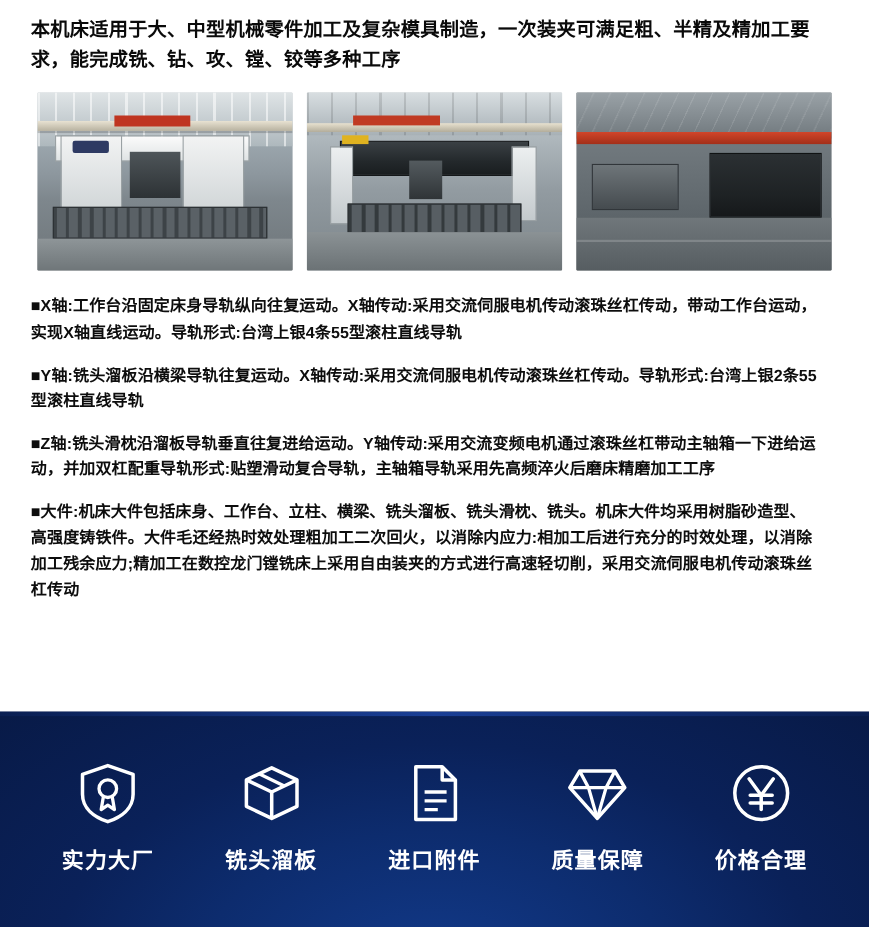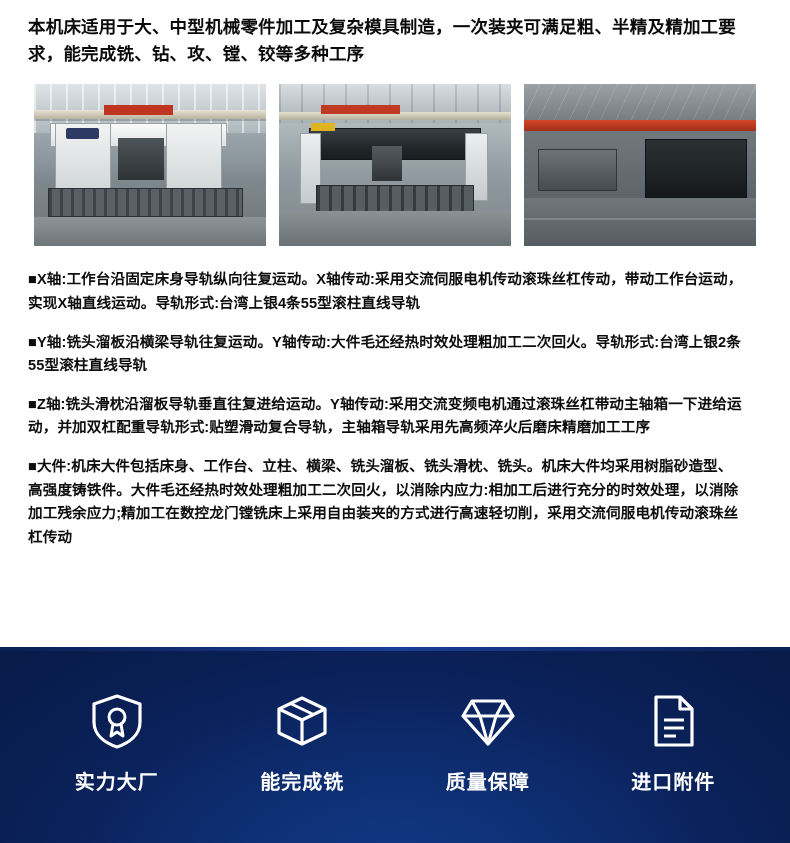--- a/index.html
+++ b/index.html
@@ -287,21 +287,21 @@
       <div class="crane-red"></div>
       <div class="machine"></div>
       <div class="machine2"></div>
       <div class="floor"></div>
       <div class="floor-line"></div>
     </div>
   </div>
 
   <div class="specs">
     <p class="spec-para">■X轴:工作台沿固定床身导轨纵向往复运动。X轴传动:采用交流伺服电机传动滚珠丝杠传动，带动工作台运动，实现X轴直线运动。导轨形式:台湾上银4条55型滚柱直线导轨</p>
-    <p class="spec-para">■Y轴:铣头溜板沿横梁导轨往复运动。Y轴传动:大件毛还经热时效处理粗加工二次回火。导轨形式:台湾上银2条55型滚柱直线导轨</p>
+    <p class="spec-para">■Y轴:铣头溜板沿横梁导轨往复运动。X轴传动:采用交流伺服电机传动滚珠丝杠传动。导轨形式:台湾上银2条55型滚柱直线导轨</p>
     <p class="spec-para">■Z轴:铣头滑枕沿溜板导轨垂直往复进给运动。Y轴传动:采用交流变频电机通过滚珠丝杠带动主轴箱一下进给运动，并加双杠配重导轨形式:贴塑滑动复合导轨，主轴箱导轨采用先高频淬火后磨床精磨加工工序</p>
     <p class="spec-para">■大件:机床大件包括床身、工作台、立柱、横梁、铣头溜板、铣头滑枕、铣头。机床大件均采用树脂砂造型、高强度铸铁件。大件毛还经热时效处理粗加工二次回火，以消除内应力:相加工后进行充分的时效处理，以消除加工残余应力;精加工在数控龙门镗铣床上采用自由装夹的方式进行高速轻切削，采用交流伺服电机传动滚珠丝杠传动</p>
   </div>
 
   <div class="band">
     <div class="band-inner">
 
       <div class="feature">
         <span class="glyph">
           <svg width="58" height="58" viewBox="0 0 58 58" fill="none">
@@ -315,43 +315,54 @@
 
       <div class="feature">
         <span class="glyph">
           <svg width="58" height="58" viewBox="0 0 58 58" fill="none">
             <path d="M29 6 L52 17 V41 L29 52 L6 41 V17 Z" stroke="#ffffff" stroke-width="3.2" fill="none" stroke-linejoin="round"></path>
             <path d="M6 17 L29 28 L52 17" stroke="#ffffff" stroke-width="3.2" fill="none" stroke-linejoin="round"></path>
             <path d="M29 28 V52" stroke="#ffffff" stroke-width="3.2" fill="none"></path>
             <path d="M17.5 11.5 L40.5 22.5" stroke="#ffffff" stroke-width="3" fill="none"></path>
           </svg>
         </span>
-        <span class="label">能完成铣</span>
+        <span class="label">铣头溜板</span>
+      </div>
+
+      <div class="feature">
+        <span class="glyph">
+          <svg width="58" height="58" viewBox="0 0 58 58" fill="none">
+            <path d="M12 5 H36 L48 17 V53 H12 Z" stroke="#ffffff" stroke-width="3.2" fill="none" stroke-linejoin="round"></path>
+            <path d="M36 5 V17 H48" stroke="#ffffff" stroke-width="3.2" fill="none" stroke-linejoin="round"></path>
+            <path d="M20 28 H40 M20 36 H40 M20 44 H32" stroke="#ffffff" stroke-width="3" fill="none"></path>
+          </svg>
+        </span>
+        <span class="label">进口附件</span>
       </div>
 
       <div class="feature">
         <span class="glyph">
           <svg width="58" height="58" viewBox="0 0 58 58" fill="none">
             <path d="M13 9 H45 L54 24 L29 52 L4 24 Z" stroke="#ffffff" stroke-width="3.2" fill="none" stroke-linejoin="round"></path>
             <path d="M4 24 H54" stroke="#ffffff" stroke-width="3" fill="none"></path>
             <path d="M13 9 L21 24 L29 52" stroke="#ffffff" stroke-width="3" fill="none"></path>
             <path d="M45 9 L37 24 L29 52" stroke="#ffffff" stroke-width="3" fill="none"></path>
           </svg>
         </span>
         <span class="label">质量保障</span>
       </div>
 
       <div class="feature">
         <span class="glyph">
           <svg width="58" height="58" viewBox="0 0 58 58" fill="none">
-            <path d="M12 5 H36 L48 17 V53 H12 Z" stroke="#ffffff" stroke-width="3.2" fill="none" stroke-linejoin="round"></path>
-            <path d="M36 5 V17 H48" stroke="#ffffff" stroke-width="3.2" fill="none" stroke-linejoin="round"></path>
-            <path d="M20 28 H40 M20 36 H40 M20 44 H32" stroke="#ffffff" stroke-width="3" fill="none"></path>
-          </svg>
-        </span>
-        <span class="label">进口附件</span>
-      </div>
-
+            <circle cx="29" cy="29" r="24" stroke="#ffffff" stroke-width="3.2" fill="none"></circle>
+            <path d="M18 16 L29 31 L40 16" stroke="#ffffff" stroke-width="3.2" fill="none" stroke-linecap="round"></path>
+            <path d="M29 31 V44" stroke="#ffffff" stroke-width="3.2" fill="none" stroke-linecap="round"></path>
+            <path d="M19 31 H39 M19 38 H39" stroke="#ffffff" stroke-width="3.2" fill="none" stroke-linecap="round"></path>
+          </svg>
+        </span>
+        <span class="label">价格合理</span>
+      </div>
 
     </div>
   </div>
 
 </div>
 
 </body></html>

